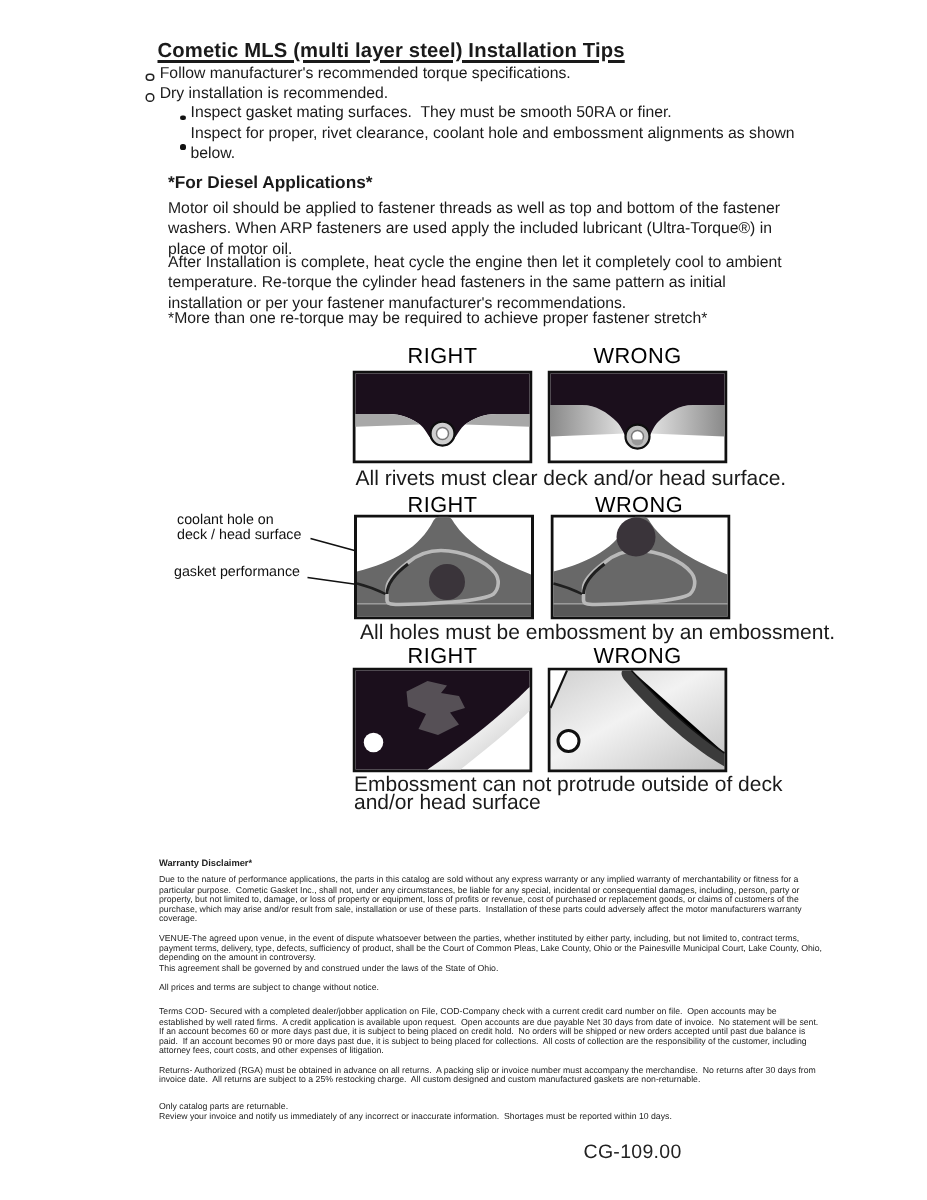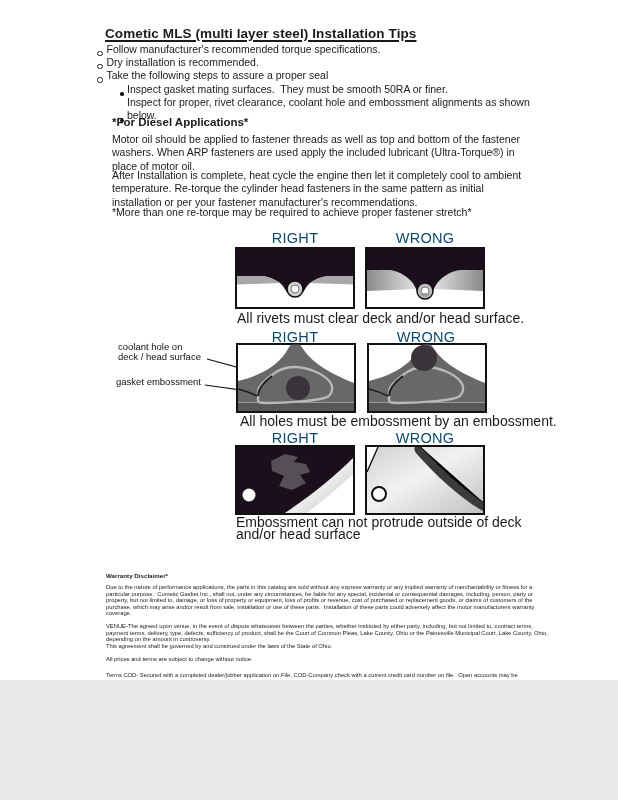--- a/index.html
+++ b/index.html
@@ -1,44 +1,44 @@
 <!DOCTYPE html>
 <html><head>
 <meta charset="utf-8">
 <style>
   html,body{margin:0;padding:0;background:#e8e8e8;}
   .page{
-    position:relative;width:618px;height:680px;background:#ffffff;
+    position:relative;width:618px;height:800px;background:#ffffff;
     font-family:"Liberation Sans","DejaVu Sans",sans-serif;color:#1a1a1a;
     overflow:hidden;margin:0 auto;
   }
   .abs{position:absolute;}
   .title{
     left:105px;top:26px;font-size:13.5px;font-weight:bold;
     text-decoration:underline;text-decoration-thickness:1.5px;text-underline-offset:2px;
     letter-spacing:.1px;
   }
   .bullets{left:97px;top:43px;width:440px;font-size:10.5px;line-height:13.2px;}
-  .b-row{display:flex;align-items:flex-end;}
+  .b-row{display:flex;align-items:center;}
   .b-row.sub{margin-left:23px;}
   .marker-circle{
     flex:0 0 auto;width:3.5px;height:3.5px;border:1px solid #222;border-radius:50%;
     margin:4px 4px 0 0;
   }
   .marker-dot{
     flex:0 0 auto;width:3.5px;height:3.5px;background:#111;border-radius:50%;
     margin:4.5px 3.5px 0 0;
   }
   .b-text{white-space:pre-wrap;}
   .section-heading{left:112px;top:116px;font-size:11.5px;font-weight:bold;}
   .para{font-size:10.5px;line-height:13.4px;width:420px;white-space:pre-wrap;}
   .p1{left:112px;top:133px;}
   .p2{left:112px;top:169px;}
   .pnote{left:112px;top:206px;}
-  .rw-label{width:120px;text-align:center;font-size:14.5px;letter-spacing:.3px;color:#0c4a6e;}
+  .rw-label{width:120px;text-align:center;font-size:14.5px;letter-spacing:.3px;color:#000000;}
   .figbox{width:120px;height:62px;}
   .figbox svg{display:block;}
   .caption{font-size:14px;line-height:12px;white-space:pre-line;}
   .side-label{font-size:9.5px;line-height:10px;text-align:left;white-space:pre-line;color:#111;}
   .warranty{left:106px;top:573px;width:442px;font-size:5.8px;line-height:6.4px;color:#222;}
   .warranty p{margin:0;white-space:pre-wrap;}
   .w-heading{font-weight:bold;font-size:6.2px;}
   .w-a{margin-top:5px !important;}
   .w-b{margin-top:7px !important;}
   .w-prices{margin-top:7px !important;}
@@ -56,24 +56,20 @@
 
   <div class="abs bullets">
     <div class="b-row">
       <span class="marker-circle"></span>
       <span class="b-text">Follow manufacturer's recommended torque specifications.</span>
     </div>
     <div class="b-row">
       <span class="marker-circle"></span>
       <span class="b-text">Dry installation is recommended.</span>
     </div>
-    <div class="b-row">
-      <span class="marker-circle"></span>
-      <span class="b-text">Take the following steps to assure a proper seal</span>
-    </div>
     <div class="b-row sub">
       <span class="marker-dot"></span>
       <span class="b-text">Inspect gasket mating surfaces.  They must be smooth 50RA or finer.</span>
     </div>
     <div class="b-row sub">
       <span class="marker-dot"></span>
       <span class="b-text">Inspect for proper, rivet clearance, coolant hole and embossment alignments as shown below.</span>
     </div>
   </div>
 
@@ -118,21 +114,21 @@
     </svg>
   </div>
 
   <div class="abs caption" style="left:237px;top:312px;">All rivets must clear deck and/or head surface.</div>
 
   <div class="abs rw-label" style="left:235px;top:329px;">RIGHT</div>
   <div class="abs rw-label" style="left:366px;top:329px;">WRONG</div>
 
   <div class="abs side-label" style="left:118px;top:342px;width:90px;">coolant hole on
 deck / head surface</div>
-  <div class="abs side-label" style="left:116px;top:377px;width:92px;">gasket embossment</div>
+  <div class="abs side-label" style="left:116px;top:377px;width:92px;">gasket performance</div>
 
   <svg class="abs" style="left:202px;top:352px;" width="98" height="46" viewBox="0 0 98 46">
     <line x1="5" y1="7" x2="93" y2="31" stroke="#111" stroke-width="1.1"></line>
     <line x1="3" y1="33" x2="60" y2="41" stroke="#111" stroke-width="1.1"></line>
   </svg>
 
   <div class="abs figbox" style="left:236px;top:343px;height:70px;">
     <svg width="120" height="70" viewBox="0 0 120 70">
       <rect x="1" y="1" width="118" height="68" fill="#ffffff" stroke="#111" stroke-width="2"></rect>
       <path d="M2,38 C26,32 44,22 53,4 C55,1.5 56,1.5 58,1.5 H62 C64,1.5 65,2.5 67,6 C78,22 98,32 118,40 V68 H2 Z" fill="#686868"></path>

